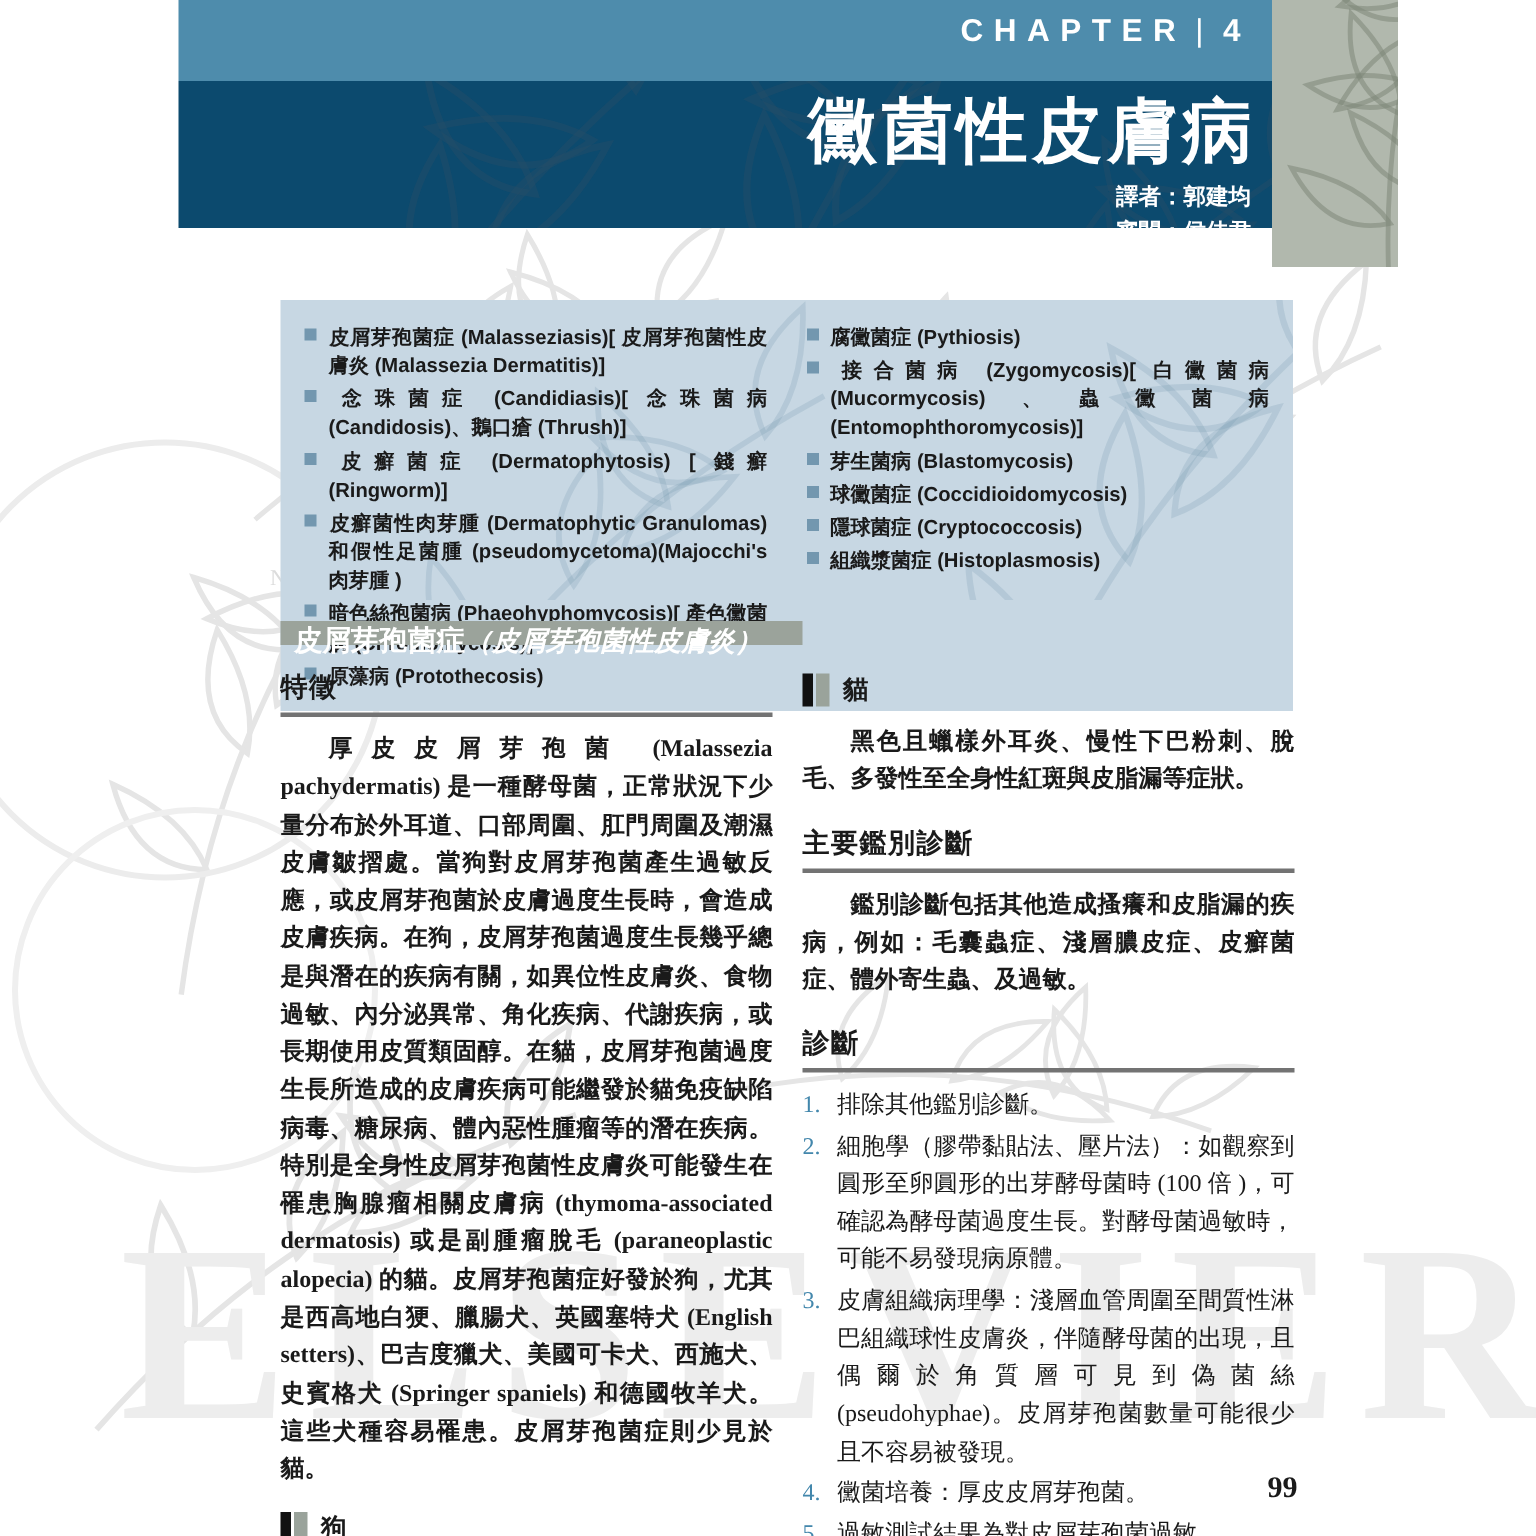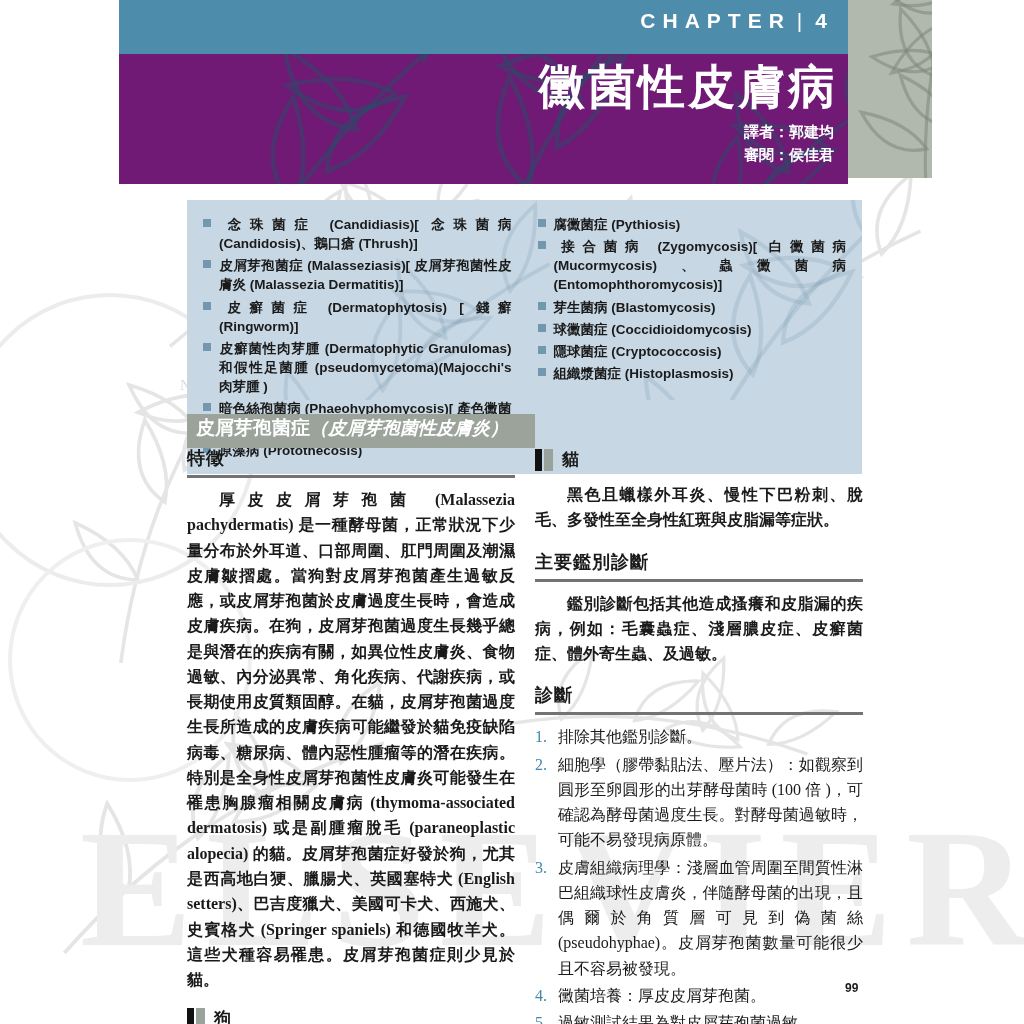--- a/index.html
+++ b/index.html
@@ -11,21 +11,21 @@
   
   .watermark{position:absolute;left:0;top:0;z-index:0;}
   
   .banner{position:absolute;left:119px;top:0;width:729px;height:172px;z-index:2;}
   .band-top{position:relative;height:54px;background:#4e8cac;}
   .chapter-line{
     position:absolute;right:14px;top:9px;color:#ffffff;font-weight:bold;
     font-size:21px;letter-spacing:7px;white-space:nowrap;
   }
   .chapter-sep{font-weight:normal;padding:0 6px;}
-  .band-main{position:relative;height:130px;background:#701a75;overflow:hidden;}
+  .band-main{position:relative;height:98px;background:#0c4a6e;overflow:hidden;}
   .band-leaves{position:absolute;left:0;top:0;}
   .chapter-title{
     position:absolute;right:10px;top:2px;color:#ffffff;font-weight:bold;
     font-size:47px;letter-spacing:3px;white-space:nowrap;
   }
   .credits{position:absolute;right:14px;top:66px;text-align:center;color:#ffffff;
     font-weight:bold;font-size:15px;line-height:1.55;}
   .gray-box{position:absolute;left:848px;top:0;width:84px;height:178px;
     background:#b1b8ad;overflow:hidden;z-index:2;}
   
@@ -39,21 +39,21 @@
   .toc-col li{
     font-size:13.5px;font-weight:bold;line-height:1.42;margin:0 0 3px 0;
     padding-left:16px;text-indent:-16px;text-align:justify;
   }
   .bullet{
     display:inline-block;width:8px;height:8px;background:#7397af;
     margin-right:8px;vertical-align:2px;
   }
   
   .section-bar{
-    position:absolute;left:187px;top:414px;width:348px;height:34px;z-index:2;
+    position:absolute;left:187px;top:414px;width:348px;height:16px;z-index:2;
     background:#9ba39b;color:#ffffff;font-weight:bold;font-size:19px;
     line-height:27px;padding-left:9px;box-sizing:border-box;white-space:nowrap;
   }
   .section-bar .paren{
     font-family:"Liberation Serif","DejaVu Serif",serif;font-style:italic;
     font-weight:bold;font-size:18px;
   }
   
   .content{position:absolute;left:187px;top:446px;width:676px;z-index:2;display:flex;gap:20px;}
   .col{width:328px;}
@@ -75,21 +75,21 @@
   ol.numbered{margin:0 0 4px 0;padding:0;list-style:none;}
   ol.numbered li{display:flex;margin:0 0 2px 0;}
   .num{
     color:#4387ac;min-width:23px;flex:0 0 23px;
     font-family:"Liberation Serif","DejaVu Serif",serif;font-size:16px;line-height:1.58;
   }
   .li-text{
     flex:1;font-family:"Liberation Serif","DejaVu Serif",serif;
     font-size:16px;line-height:1.58;text-align:justify;
   }
-  .page-num{position:absolute;left:845px;top:981px;font-size:12px;font-weight:bold;z-index:2;}
+  .page-num{position:absolute;left:845px;top:981px;font-size:20px;font-weight:bold;z-index:2;font-family:Liberation Serif, serif;}
 </style>
 </head>
 <body>
 
 <div class="page">
 
   <svg class="watermark" width="1024" height="1024" aria-hidden="true">
     <defs>
       <g id="leaf">
           <path d="M0,0 Q13,-17 10,-46 Q-13,-23 0,0 Z"></path>
@@ -151,22 +151,22 @@
   </div>
 
   <div class="toc-box">
     <svg class="toc-leaves" width="675" height="200" aria-hidden="true">
       <g stroke="rgba(115,150,175,0.22)" stroke-width="2" fill="none">
         <use href="#sprig" transform="translate(30,160) scale(1.9) rotate(-18)"></use>
         <use href="#sprig" transform="translate(380,180) scale(2.1) rotate(-30)"></use>
       </g>
     </svg>
     <ul class="toc-col">
+        <li><span class="bullet"></span><span>皮屑芽孢菌症 (Malasseziasis)[ 皮屑芽孢菌性皮膚炎 (Malassezia Dermatitis)]</span></li>
         <li><span class="bullet"></span><span>念珠菌症 (Candidiasis)[ 念珠菌病 (Candidosis)、鵝口瘡 (Thrush)]</span></li>
-        <li><span class="bullet"></span><span>皮屑芽孢菌症 (Malasseziasis)[ 皮屑芽孢菌性皮膚炎 (Malassezia Dermatitis)]</span></li>
         <li><span class="bullet"></span><span>皮癬菌症 (Dermatophytosis) [ 錢癬 (Ringworm)]</span></li>
         <li><span class="bullet"></span><span>皮癬菌性肉芽腫 (Dermatophytic Granulomas) 和假性足菌腫 (pseudomycetoma)(Majocchi's 肉芽腫 )</span></li>
         <li><span class="bullet"></span><span>暗色絲孢菌病 (Phaeohyphomycosis)[ 產色黴菌病 (Chromomycosis)]</span></li>
         <li><span class="bullet"></span><span>原藻病 (Protothecosis)</span></li>
       </ul>
     <ul class="toc-col">
         <li><span class="bullet"></span><span>腐黴菌症 (Pythiosis)</span></li>
         <li><span class="bullet"></span><span>接合菌病 (Zygomycosis)[ 白黴菌病 (Mucormycosis)、蟲黴菌病 (Entomophthoromycosis)]</span></li>
         <li><span class="bullet"></span><span>芽生菌病 (Blastomycosis)</span></li>
         <li><span class="bullet"></span><span>球黴菌症 (Coccidioidomycosis)</span></li>

